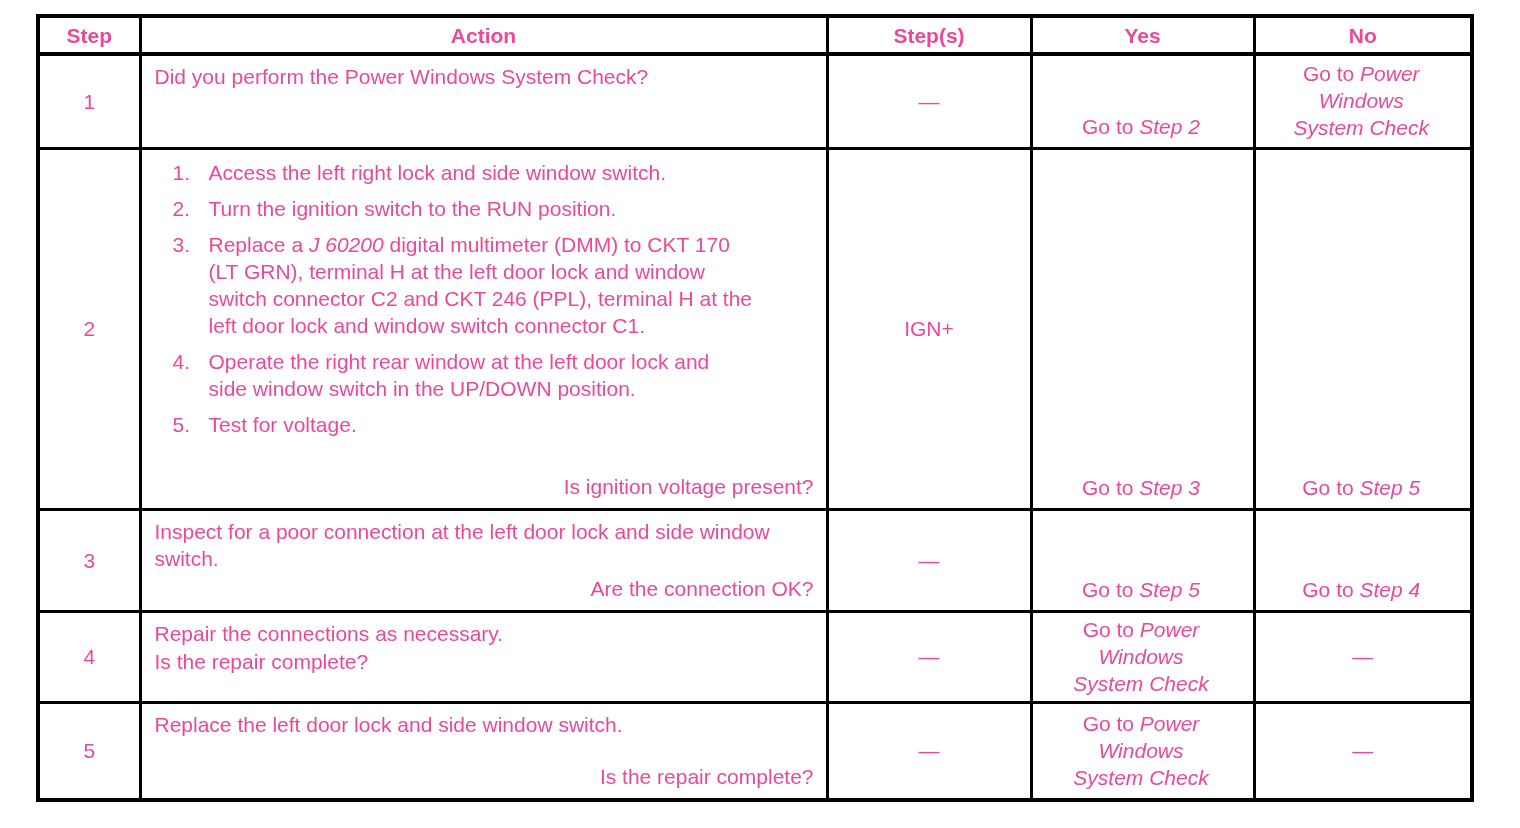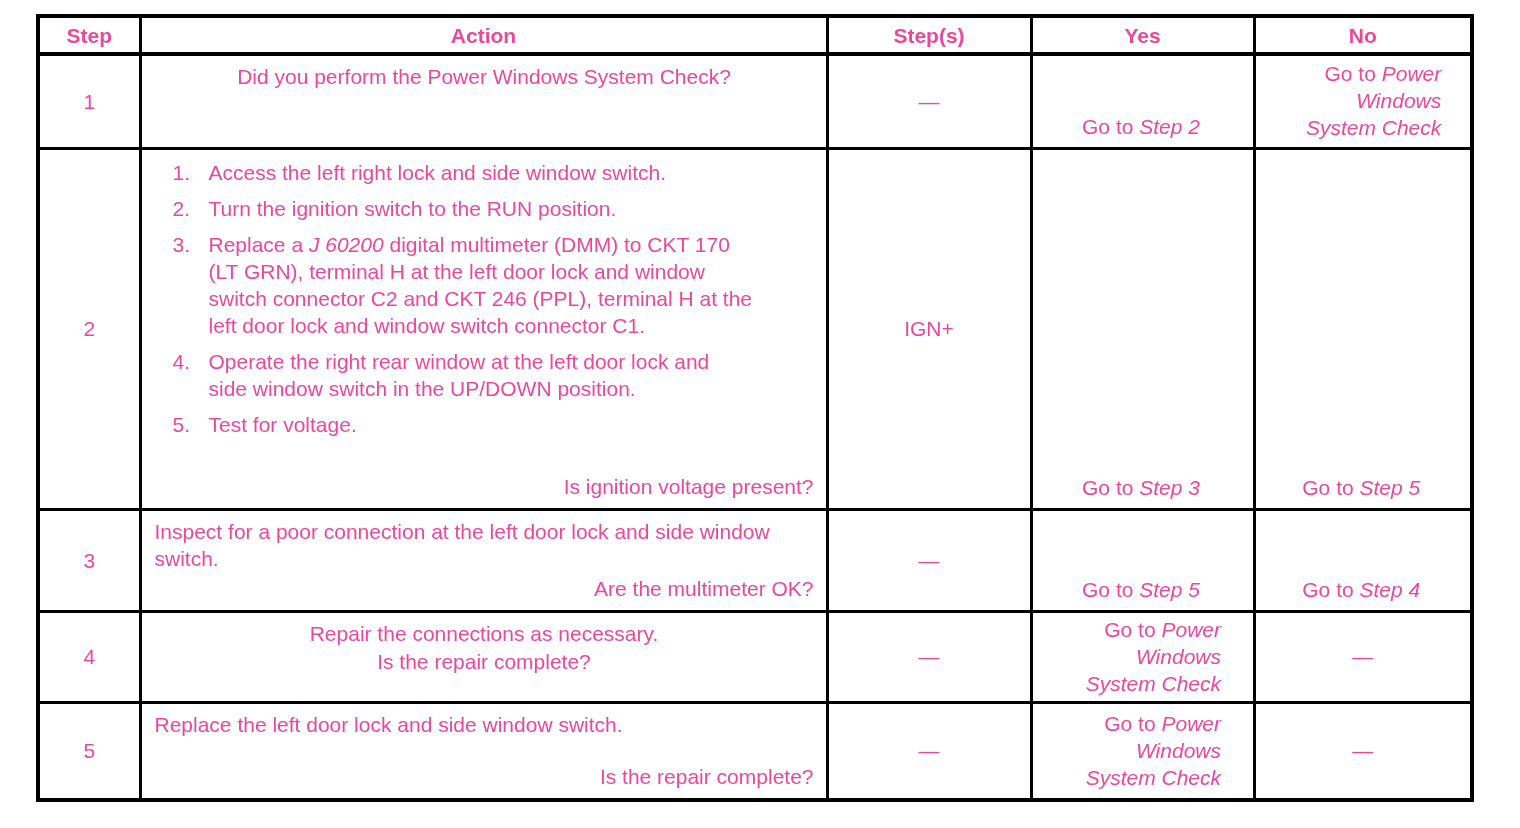--- a/index.html
+++ b/index.html
@@ -50,21 +50,21 @@
     position: absolute;
     top: 0; left: 0; right: 0; bottom: 0;
     display: flex;
     flex-direction: column;
   }
   
   .act {
     padding: 7px 12px 8px 13px;
   }
   .act.spread { justify-content: space-between; }
-  .act.top { justify-content: flex-start; text-align: center; }
+  .act.top { justify-content: flex-start; }
   .act p { margin: 0; }
   .act .para + .para { margin-top: 1px; }
   .list { margin-left: 18px; }
   .li {
     display: flex;
     margin-top: 9px;
   }
   .li:first-child { margin-top: 2px; }
   .li .num {
     flex: none;
@@ -77,21 +77,21 @@
   .question { margin: 0; text-align: right; }
   
   td.value {
     text-align: center;
     vertical-align: middle;
     font-size: 21px;
   }
   
   .refwrap {
     align-items: center;
-    text-align: right;
+    text-align: center;
     padding: 6px 8px 7px 5px;
     border-radius: 25px;
   }
   .refwrap.vbottom { justify-content: flex-end; }
   .refwrap.vmiddle { justify-content: center; }
   .goto { display: block; }
   .goto.narrow { max-width: 160px; }
   .dash { display: block; }
   i { font-style: italic; }
 </style>
@@ -182,21 +182,21 @@
             <span class="goto"><span>Go to </span><i>Step 5</i></span>
           </div>
         </td>
       </tr>
 
       <tr style="height:102px">
         <td class="step">3</td>
         <td class="cell">
           <div class="fill act spread">
             <p class="para">Inspect for a poor connection at the left door lock and side window switch.</p>
-            <p class="question">Are the multimeter OK?</p>
+            <p class="question">Are the connection OK?</p>
           </div>
         </td>
         <td class="value">
           <span class="dash">—</span>
         </td>
         <td class="cell">
           <div class="fill refwrap vbottom">
             <span class="goto"><span>Go to </span><i>Step 5</i></span>
           </div>
         </td>

